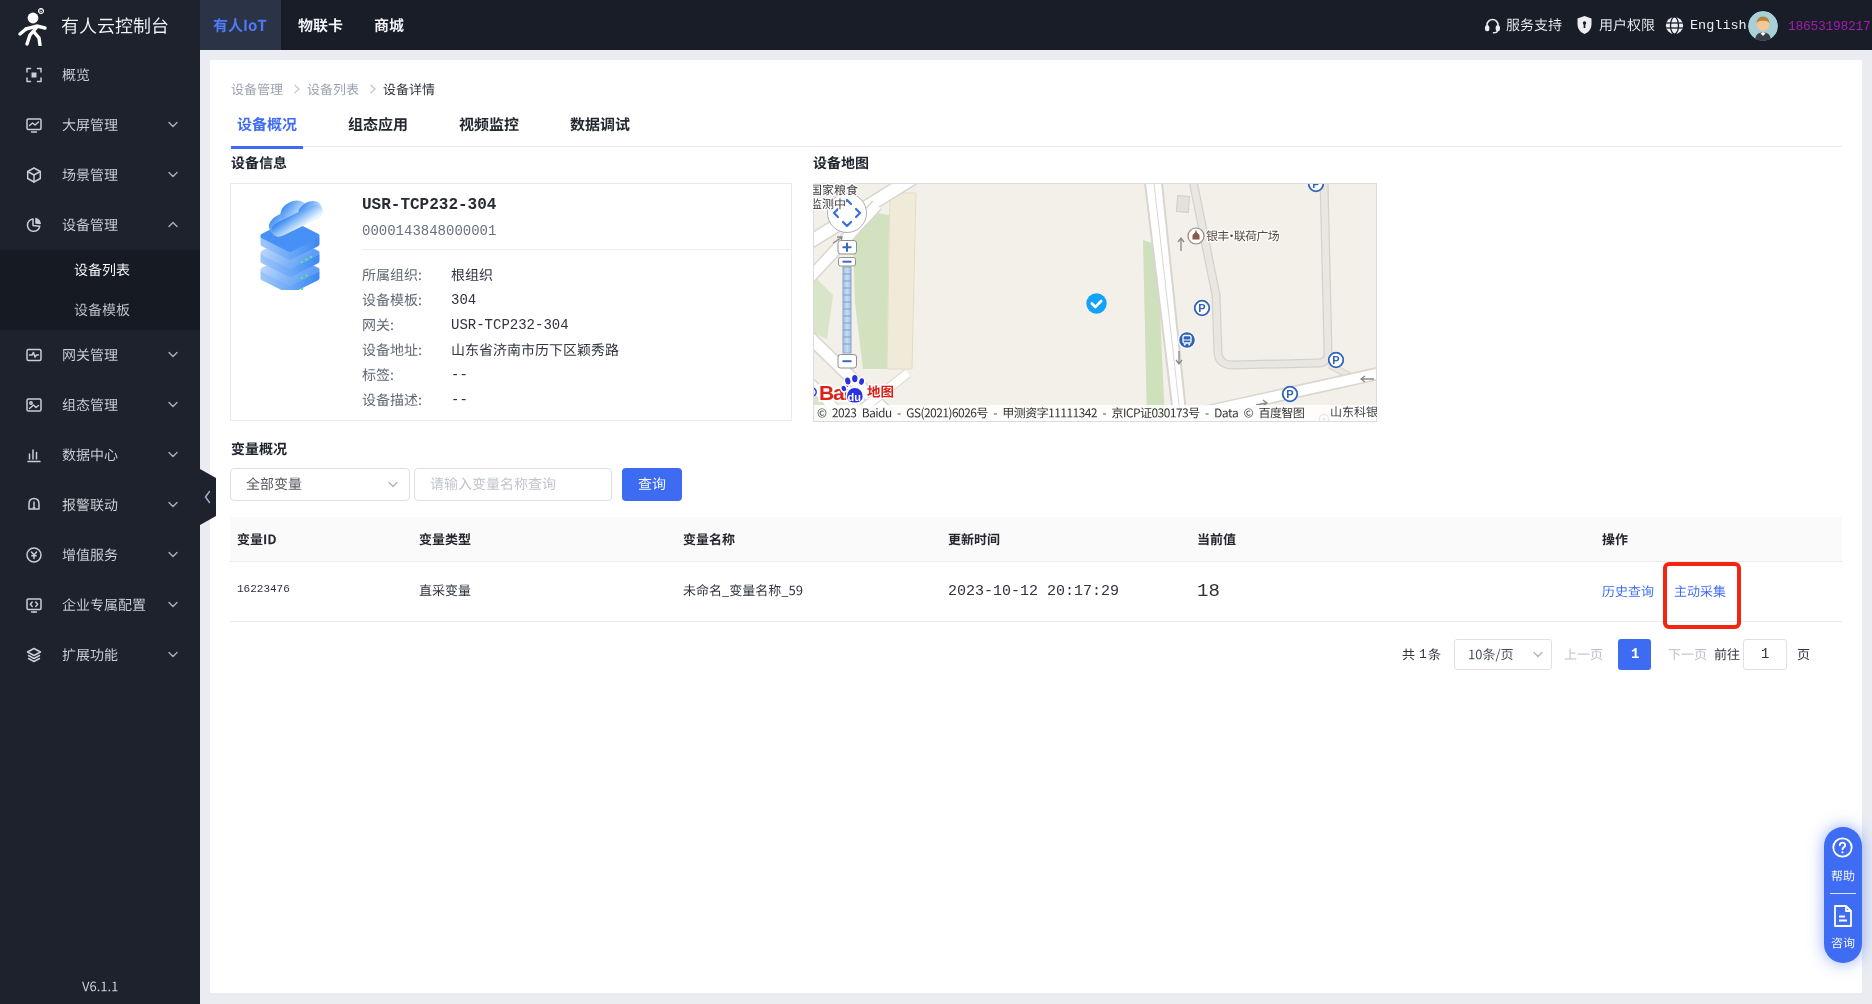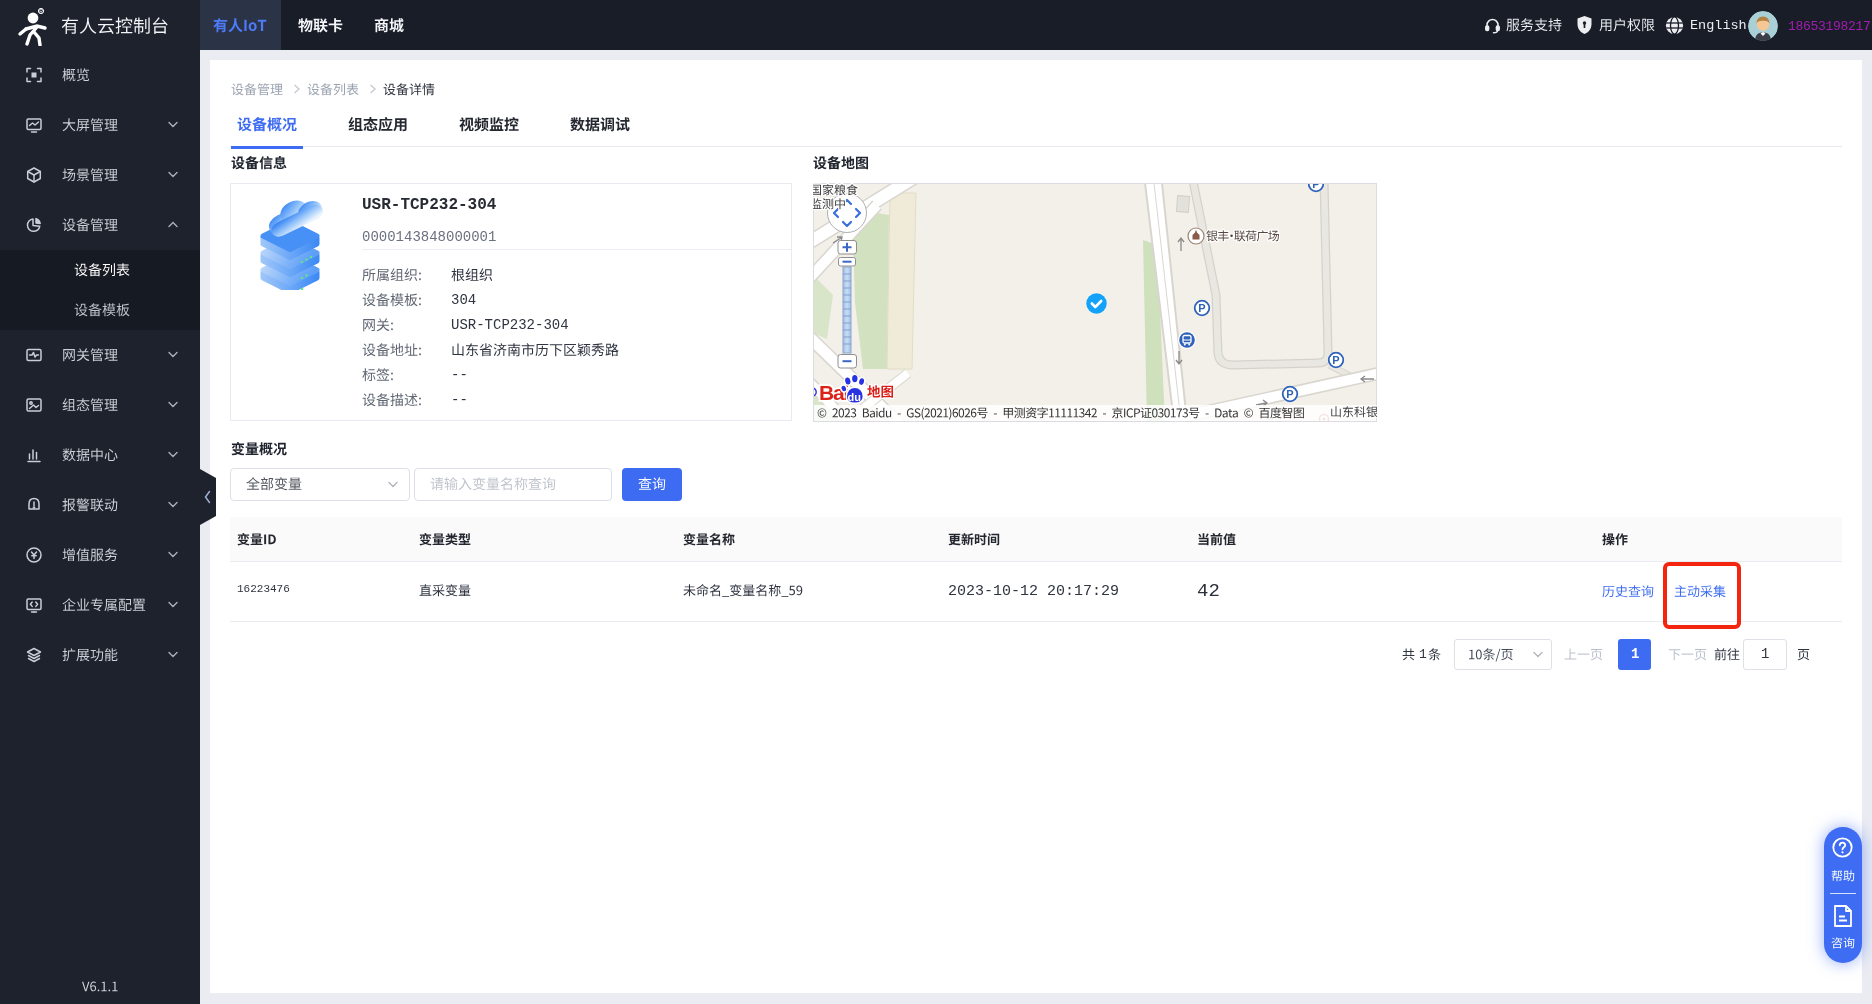--- a/index.html
+++ b/index.html
@@ -649,21 +649,21 @@
 <circle cx="45" cy="91" r="1.3"></circle>
 </g>
 <g transform="translate(10,25) rotate(-26) scale(1,0.8)">
 <ellipse cx="13" cy="9" rx="13.5" ry="12" fill="url(#cg)"></ellipse>
 <ellipse cx="29" cy="2" rx="14" ry="13" fill="url(#cg)"></ellipse>
 <ellipse cx="44" cy="10" rx="12.5" ry="11.5" fill="url(#cg)"></ellipse>
 <rect x="0" y="5" width="56" height="18" rx="9" fill="url(#cg)"></rect>
 </g>
 </svg>
 <div class="lat" style="left:362px;top:196px;font-size:16px;font-weight:bold;color:#272b33">USR-TCP232-304</div>
-<div class="lat" style="left:362px;top:229px;font-size:14px;color:#6a7180">0000143848000001</div>
+<div class="lat" style="left:362px;top:223px;font-size:14px;color:#6a7180">0000143848000001</div>
 <div class="abs" style="left:362px;top:249px;width:429px;height:1px;background:#ebedf2"></div>
 <svg style="position:absolute;left:362.0px;top:265.0px;overflow:visible" width="59.9" height="20">
     <g fill="#5f6673" transform="translate(0,15.04) scale(0.01400,-0.01400)">
       <use href="#gR6240" x="0"></use>
       <use href="#gR5C5E" x="1000"></use>
       <use href="#gR7EC4" x="2000"></use>
       <use href="#gR7EC7" x="3000"></use>
       <use href="#gR003A" x="4000"></use>
     </g>
   </svg>
@@ -1130,21 +1130,21 @@
       <use href="#gR53D8" x="3559"></use>
       <use href="#gR91CF" x="4559"></use>
       <use href="#gR540D" x="5559"></use>
       <use href="#gR79F0" x="6559"></use>
       <use href="#gR005F" x="7559"></use>
       <use href="#gR0035" x="8118"></use>
       <use href="#gR0039" x="8673"></use>
     </g>
   </svg>
 <div class="lat" style="left:948px;top:583px;font-size:15px;color:#2f3440">2023-10-12 20:17:29</div>
-<div class="lat" style="left:1197px;top:580px;font-size:19px;color:#2b303a">42</div>
+<div class="lat" style="left:1197px;top:580px;font-size:19px;color:#2b303a">18</div>
 <svg style="position:absolute;left:1602.0px;top:581.5px;overflow:visible" width="52.0" height="19">
     <g fill="#3d6cf2" transform="translate(0,14.18) scale(0.01300,-0.01300)">
       <use href="#gR5386" x="0"></use>
       <use href="#gR53F2" x="1000"></use>
       <use href="#gR67E5" x="2000"></use>
       <use href="#gR8BE2" x="3000"></use>
     </g>
   </svg>
 <svg style="position:absolute;left:1674.0px;top:581.5px;overflow:visible" width="52.0" height="19">
     <g fill="#3d6cf2" transform="translate(0,14.18) scale(0.01300,-0.01300)">

